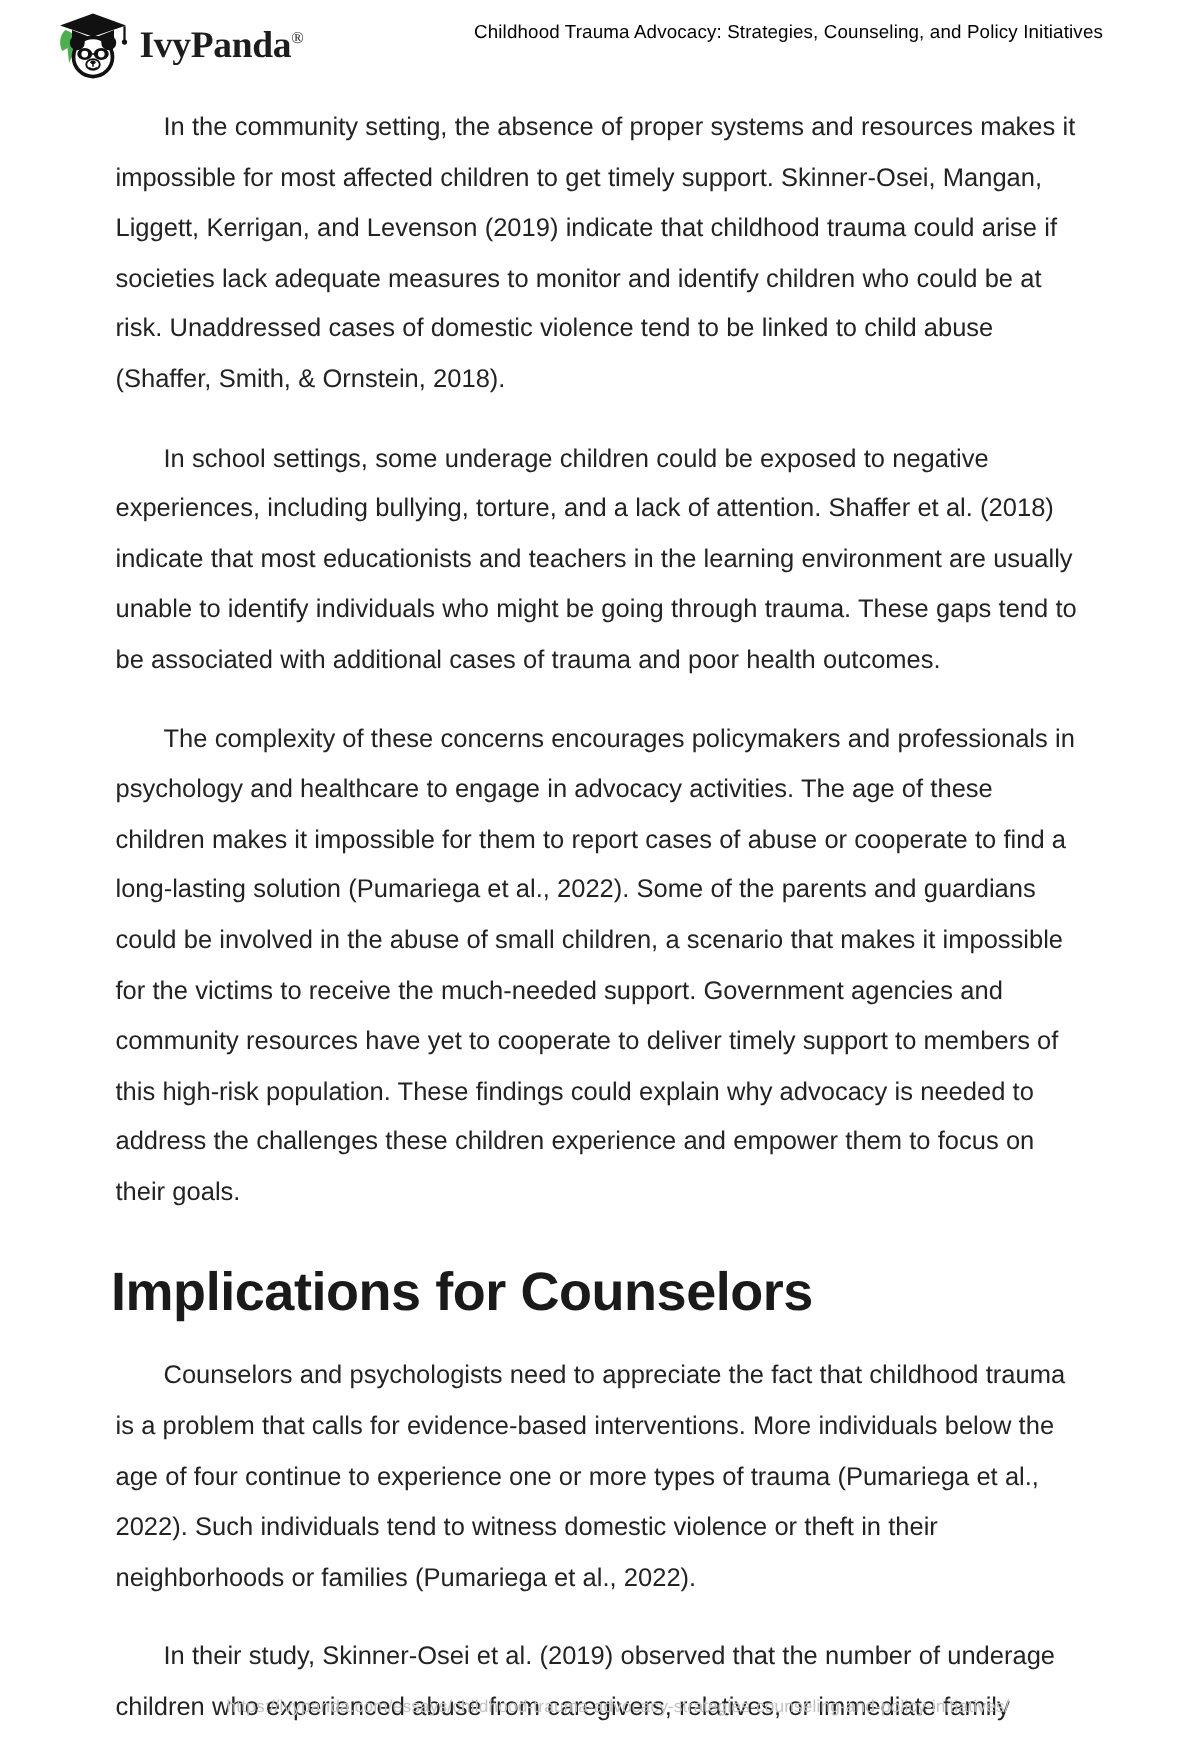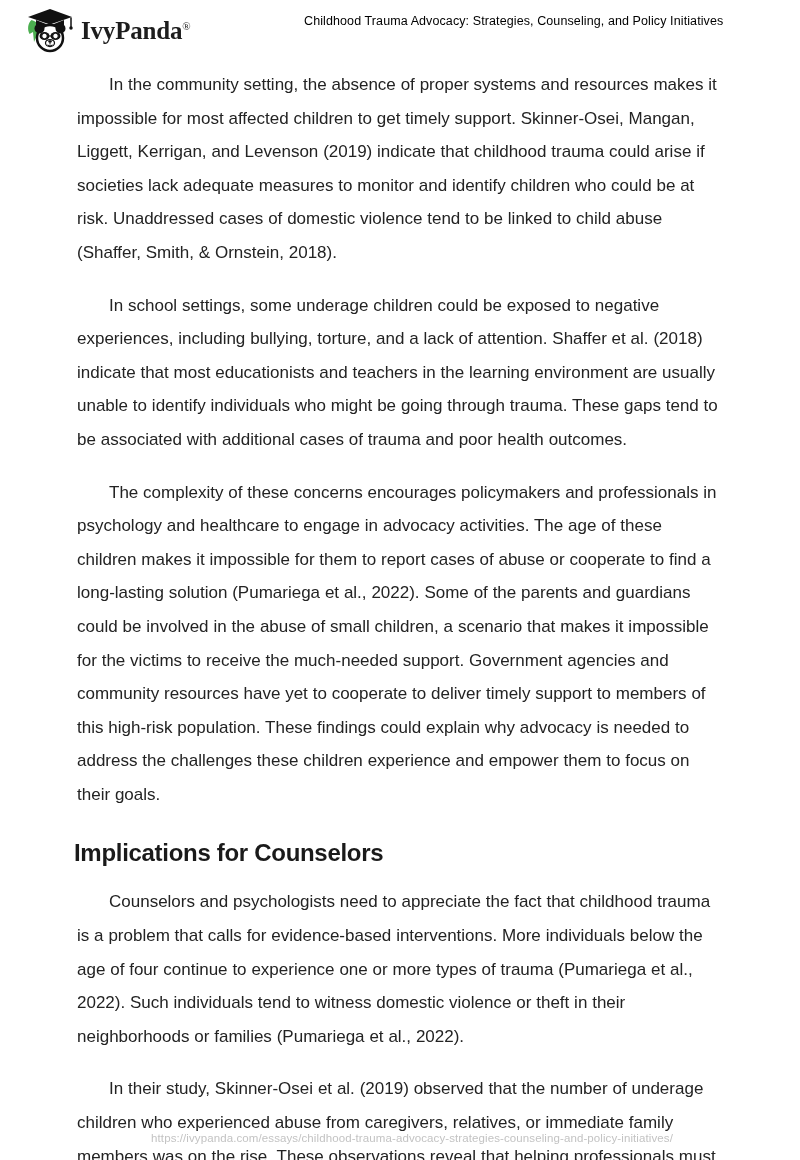--- a/index.html
+++ b/index.html
@@ -12,21 +12,21 @@
     width: 800px;
     height: 1160px;
     position: relative;
     font-family: "Liberation Sans", sans-serif;
     overflow: hidden;
   }
 
   
   .page-header {
     position: absolute;
-    top: 0; left: 4px;
+    top: 0; left: 16px;
     width: 632px;
     height: 62px;
   }
   .brand {
     position: absolute;
     left: 20px;
     top: 7px;
     display: flex;
     align-items: center;
     gap: 7px;
@@ -75,21 +75,21 @@
     font-size: 17px;
     line-height: 33.6px;
     color: #232323;
     text-indent: 32px;
     margin: 0 0 19px 3px;
     text-align: left;
     word-spacing: 0.1px;
   }
 
   h2.section-heading {
-    font-size: 24px;
+    font-size: 36px;
     font-weight: 700;
     color: #1a1a1a;
     margin: 27px 0 17px 0;
     line-height: 1.25;
     letter-spacing: -0.3px;
   }
 
   
   .page-footer {
     position: absolute;

